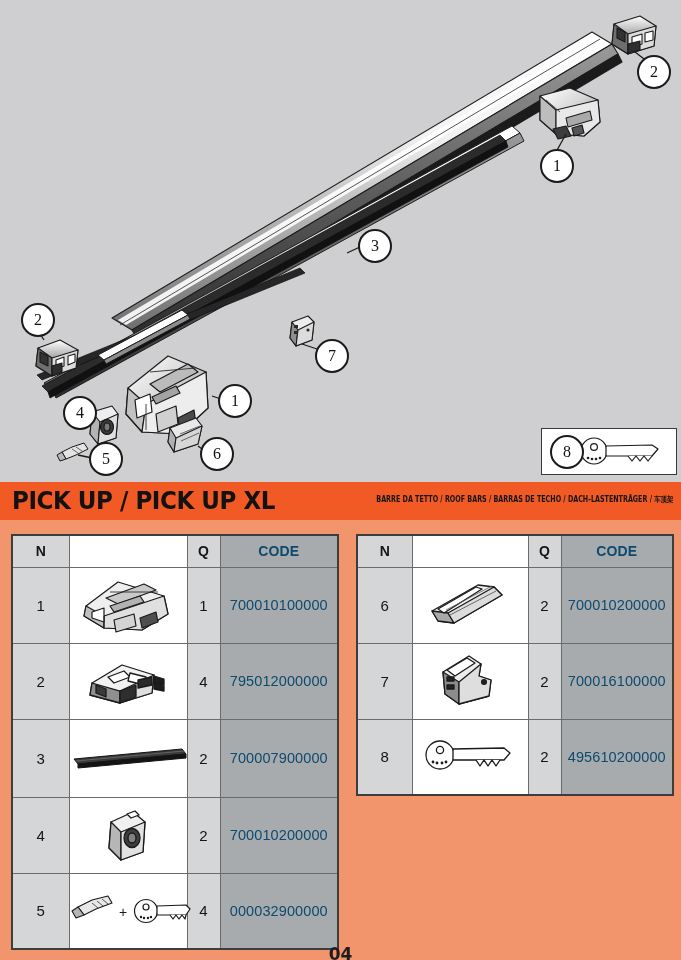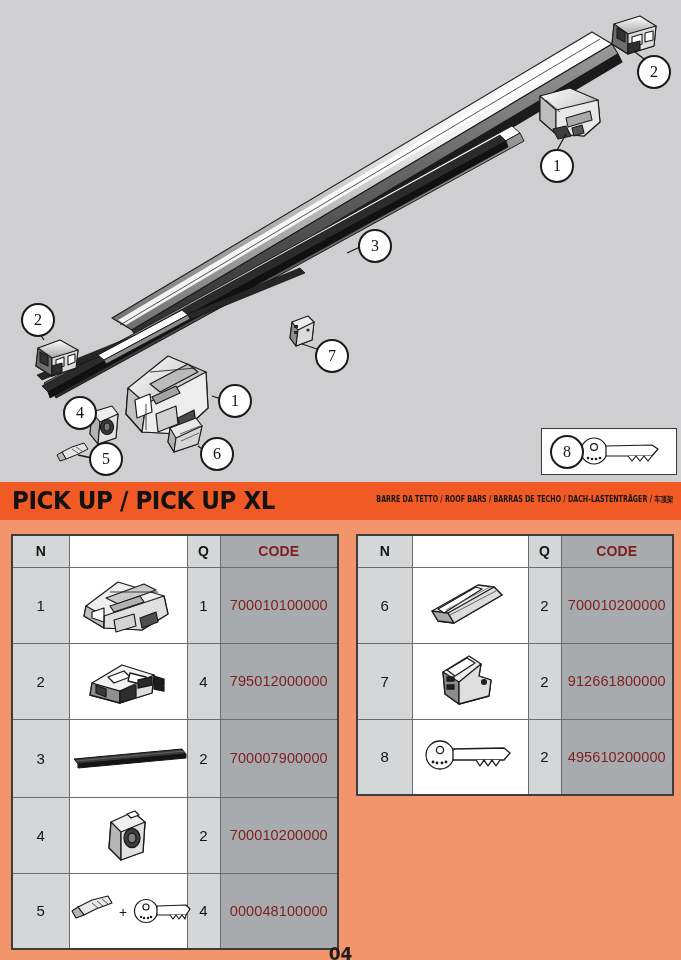--- a/index.html
+++ b/index.html
@@ -88,21 +88,21 @@
 
   .ptable td, .ptable th {
     border:1px solid #6b6b6b;
     text-align:center;
     vertical-align:middle;
     font-family:"Liberation Sans", sans-serif;
   }
   .col-n    { width:57px;  background:#D4D6D8; font-size:15px; color:#141414; }
   .col-img  { background:#FFFFFF; }
   .col-q    { width:33px;  background:#D4D6D8; font-size:15px; color:#141414; }
-  .col-code { width:118px; background:#A8ABAE; font-size:14.5px; color:#7f1d1d; letter-spacing:0.1px; }
+  .col-code { width:118px; background:#A8ABAE; font-size:14.5px; color:#0c4a6e; letter-spacing:0.1px; }
 
   #table-right .col-n   { width:55px; }
   #table-right .col-q   { width:33px; }
   #table-right .col-code{ width:112px; }
 
   .hdr { height:32px; font-weight:bold; font-size:14px; }
   .hdr.col-img { background:#FFFFFF; }
   .hdr.col-code { background:#A8ABAE; }
 
   .prow { height:76px; }
@@ -425,21 +425,21 @@
               <g fill="#1a1a1a" stroke="none">
                 <circle cx="71" cy="30" r="1.2"></circle>
                   <circle cx="74" cy="31" r="1.2"></circle>
                 <circle cx="78" cy="31" r="1.2"></circle>
                   <circle cx="81" cy="30" r="1.2"></circle>
               </g>
             </svg>
           </div>
         </td>
         <td class="col-q">4</td>
-        <td class="col-code">000048100000</td>
+        <td class="col-code">000032900000</td>
       </tr>
     </tbody>
   </table>
 
   <table class="ptable" id="table-right">
     <thead>
       <tr>
         <th class="hdr col-n">N</th>
         <th class="hdr col-img"></th>
         <th class="hdr col-q">Q</th>
@@ -479,21 +479,21 @@
                 <path d="M26,32 L48,14 L46,26 L58,30 L56,46 L26,54 Z" fill="#dedede"></path>
                 <path d="M14,20 L34,8 L42,13 L22,26 Z" fill="#ffffff"></path>
                 <rect x="14" y="27" width="7" height="4" fill="#232323"></rect>
                 <rect x="14" y="35" width="7" height="4" fill="#232323"></rect>
                 <circle cx="51" cy="32" r="2.4" fill="#232323"></circle>
               </g>
             </svg>
           </div>
         </td>
         <td class="col-q">2</td>
-        <td class="col-code">912661800000</td>
+        <td class="col-code">700016100000</td>
       </tr>
 
       <tr class="prow">
         <td class="col-n">8</td>
         <td class="col-img">
           <div class="partcell">
             <svg width="104" height="48" viewBox="0 0 104 48">
               <g stroke="#1a1a1a" stroke-width="1.3" fill="#ffffff" stroke-linejoin="round">
                 <circle cx="22" cy="22" r="14"></circle>
                 <circle cx="22" cy="17" r="3.6"></circle>

